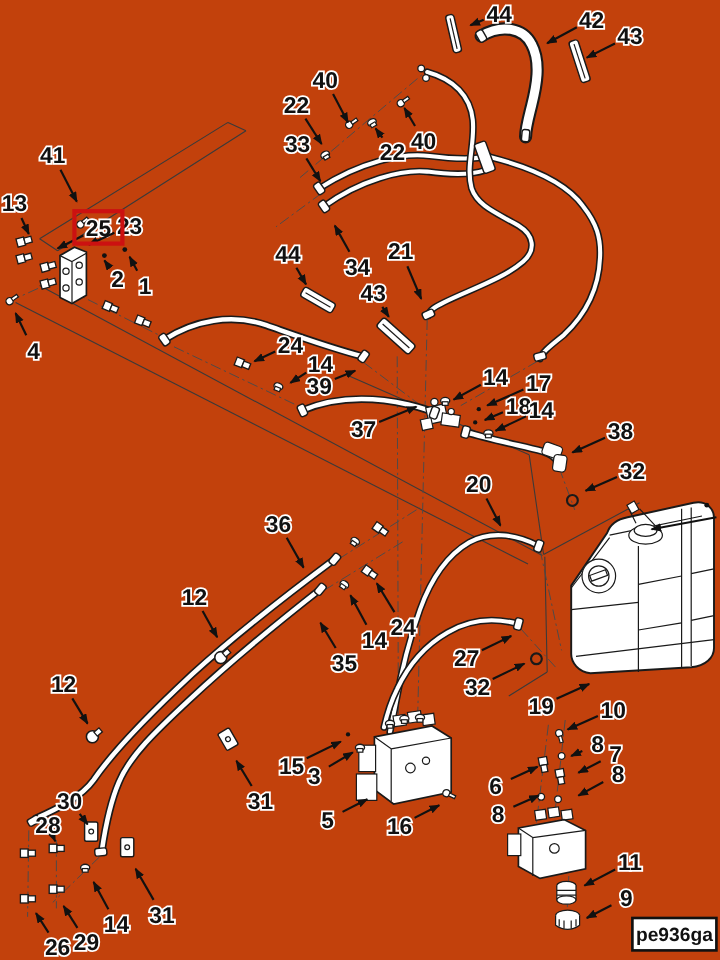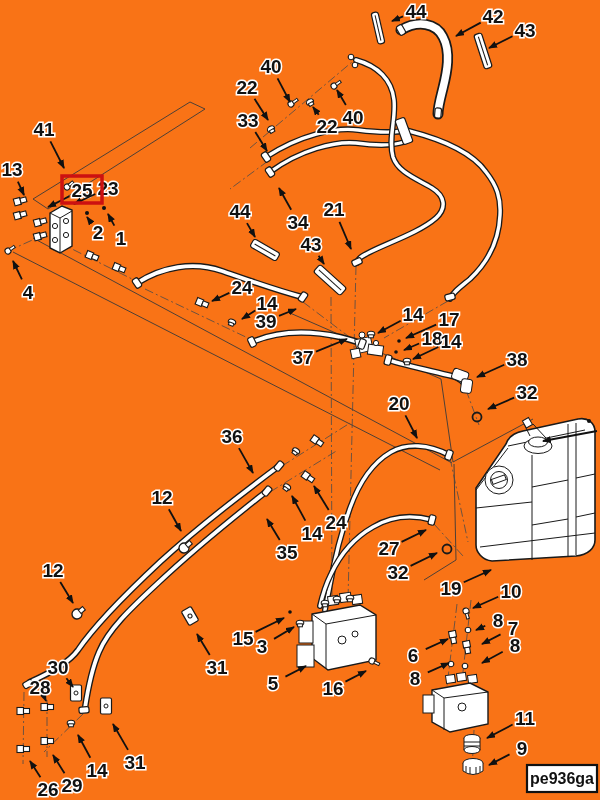--- a/index.html
+++ b/index.html
@@ -1,16 +1,16 @@
 <!DOCTYPE html>
 <html><head>
 <meta charset="utf-8">
 <style>
   html,body{margin:0;padding:0;background:#fff;}
-  .stage{position:relative;width:600px;height:800px;background:#f97316;overflow:hidden;
+  .stage{position:relative;width:600px;height:800px;background:#c2410c;overflow:hidden;
          font-family:"Liberation Sans", sans-serif;}
   svg{position:absolute;left:0;top:0;}
   .construction path, .construction line{stroke:#3a3a3a;stroke-width:0.9;fill:none;}
   .centerlines line{stroke:#4a4a4a;stroke-width:0.8;stroke-dasharray:9 3 2 3;fill:none;}
   .hose-out{stroke:#1a1a1a;fill:none;stroke-linecap:round;}
   .hose-in{stroke:#ffffff;fill:none;stroke-linecap:round;}
   .part{stroke:#1a1a1a;fill:#ffffff;}
   .partline{stroke:#1a1a1a;fill:none;}
   .callout-text{font-family:"Liberation Sans", sans-serif;font-weight:bold;font-size:19px;
                 fill:#111;paint-order:stroke;stroke:#ffffff;stroke-width:3px;}

